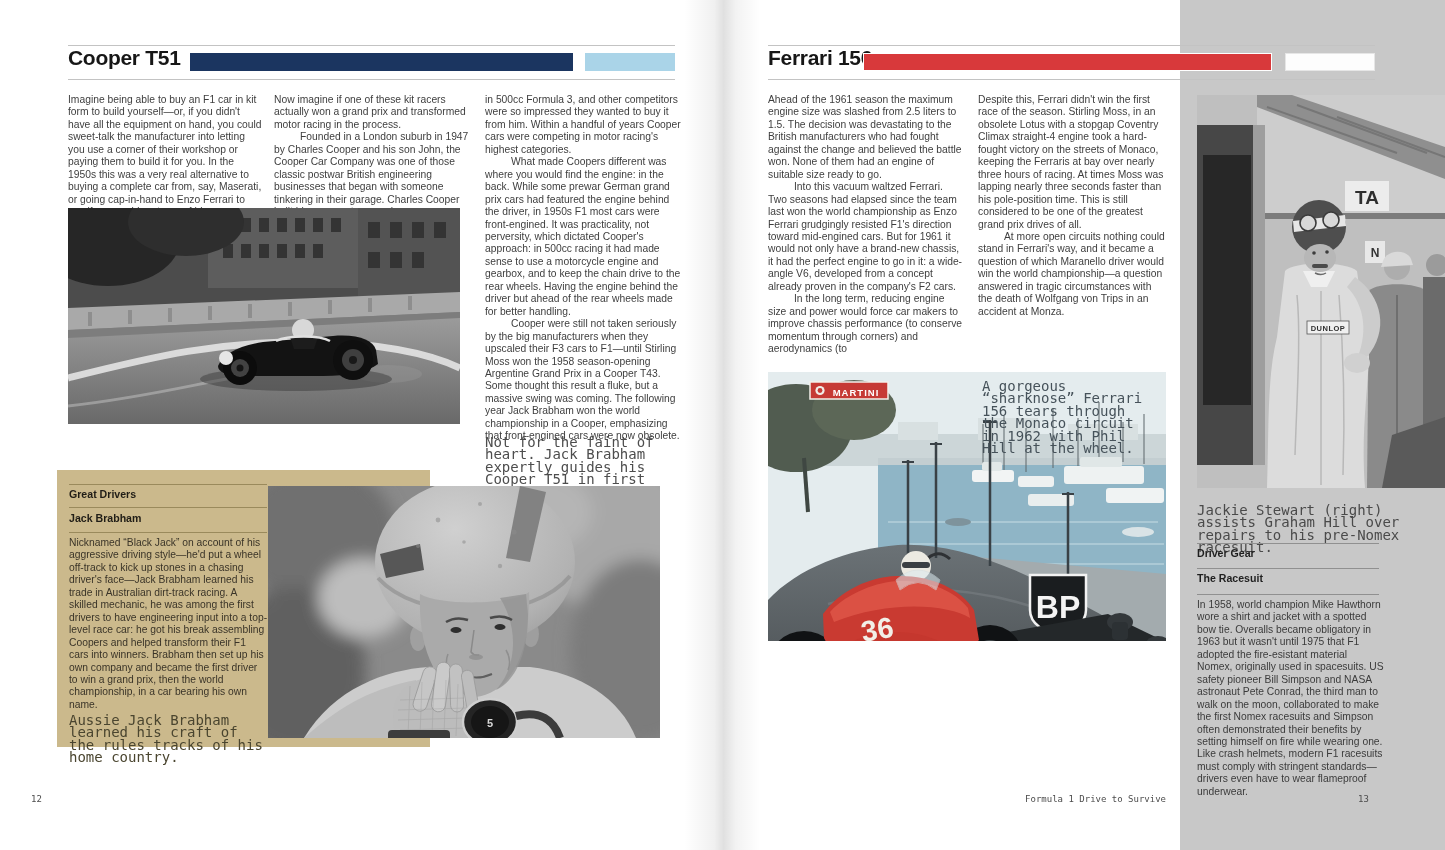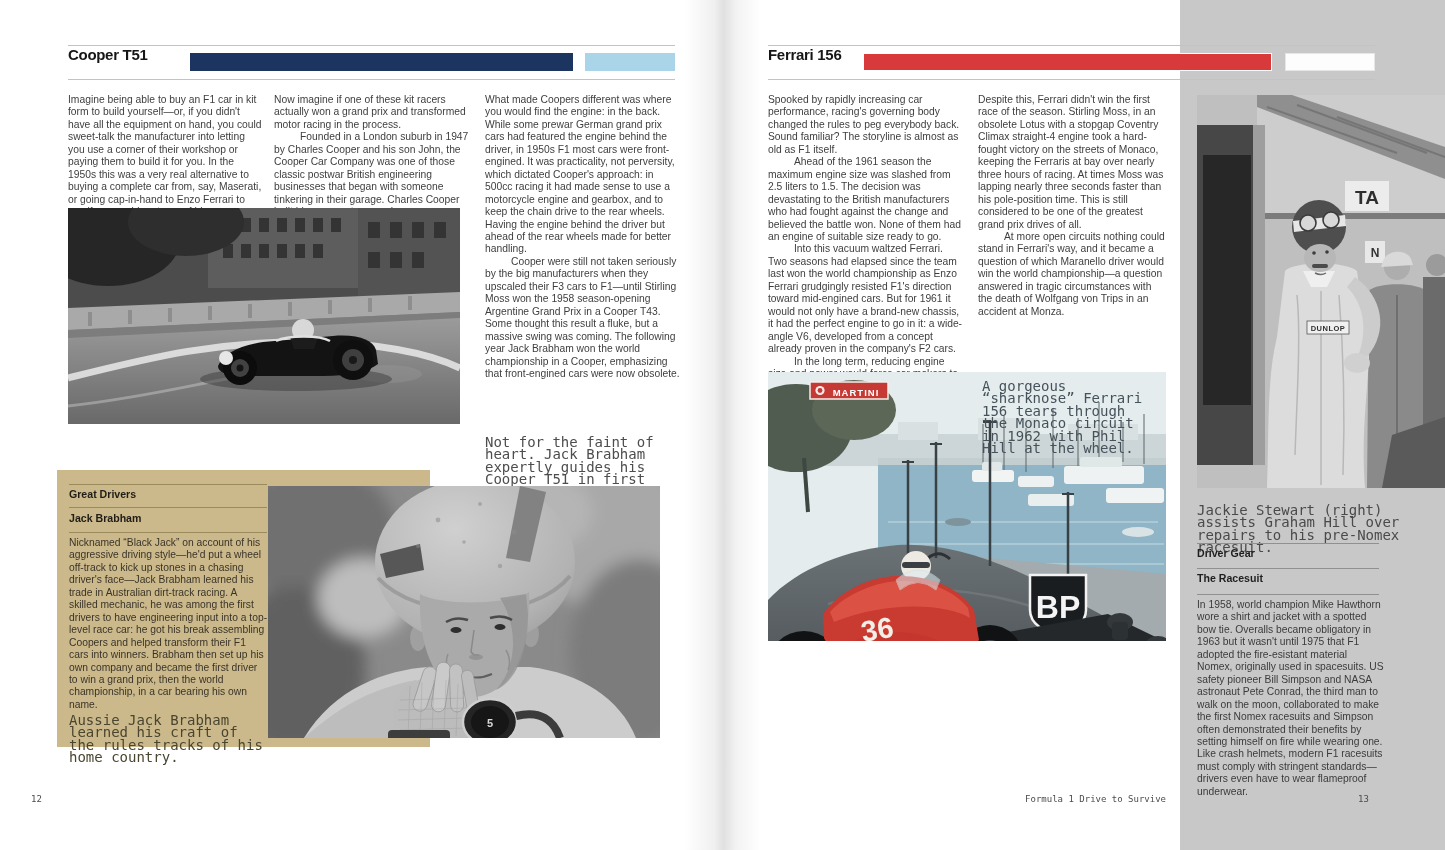--- a/index.html
+++ b/index.html
@@ -6,21 +6,21 @@
   html, body { width: 1445px; height: 850px; }
   body {
     position: relative;
     background: #ffffff;
     font-family: "Liberation Sans", sans-serif;
     color: #3e3e3e;
     overflow: hidden;
   }
   .rule { position: absolute; height: 1px; background: #c3c3c3; }
   .title {
-    position: absolute; top: 46px; font-size: 15px; font-weight: 700;
+    position: absolute; top: 46px; font-size: 21px; font-weight: 700;
     color: #161616; letter-spacing: -0.3px; white-space: nowrap;
   }
   .bar { position: absolute; top: 53px; height: 18px; }
   .bar-navy  { left: 190px; width: 383px; background: #1b3560; }
   .bar-lblue { left: 585px; width: 90px;  background: #aad4e8; }
   .bar-red   { left: 863px; width: 409px; background: #d8393b; border: 1px solid #ffffff; }
   .bar-white { left: 1285px; width: 90px; background: #fdfdfd; border: 1px solid #e6e6e6; }
   .col {
     position: absolute; top: 94px; width: 196px;
     font-size: 10.3px; line-height: 12.45px; color: #3e3e3e;
@@ -61,20 +61,21 @@
 <div class="rule" style="left:68px; top:79px; width:607px;"></div>
 
 <div class="col" style="left:68px;">
   <p>Imagine being able to buy an F1 car in kit form to build yourself—or, if you didn't have all the equipment on hand, you could sweet-talk the manufacturer into letting you use a corner of their workshop or paying them to build it for you. In the 1950s this was a very real alternative to buying a complete car from, say, Maserati, or going cap-in-hand to Enzo Ferrari to see if you could rent one of his cars.</p>
 </div>
 <div class="col" style="left:274px;">
   <p>Now imagine if one of these kit racers actually won a grand prix and transformed motor racing in the process.</p>
   <p>Founded in a London suburb in 1947 by Charles Cooper and his son John, the Cooper Car Company was one of those classic postwar British engineering businesses that began with someone tinkering in their garage. Charles Cooper built his own car to go racing</p>
 </div>
 <div class="col" style="left:485px;">
+  <p>in 500cc Formula 3, and other competitors were so impressed they wanted to buy it from him. Within a handful of years Cooper cars were competing in motor racing's highest categories.</p>
   <p>What made Coopers different was where you would find the engine: in the back. While some prewar German grand prix cars had featured the engine behind the driver, in 1950s F1 most cars were front-engined. It was practicality, not perversity, which dictated Cooper's approach: in 500cc racing it had made sense to use a motorcycle engine and gearbox, and to keep the chain drive to the rear wheels. Having the engine behind the driver but ahead of the rear wheels made for better handling.</p>
   <p>Cooper were still not taken seriously by the big manufacturers when they upscaled their F3 cars to F1—until Stirling Moss won the 1958 season-opening Argentine Grand Prix in a Cooper T43. Some thought this result a fluke, but a massive swing was coming. The following year Jack Brabham won the world championship in a Cooper, emphasizing that front-engined cars were now obsolete.</p>
 </div>
 
 <div class="mono" style="left:485px; top:436px; width:204px;">Not for the faint of heart. Jack Brabham expertly guides his Cooper T51 in first position at the 1959 Monaco Grand Prix.</div>
 
 <div class="photo" style="left:68px; top:208px; width:392px; height:216px;">
 <svg width="392" height="216" viewBox="0 0 392 216">
   <defs>
     <linearGradient id="p1road" x1="0" y1="0" x2="0" y2="1">
@@ -227,21 +228,20 @@
 
 <div class="footer-mono" style="left:31px; top:794px;">12</div>
 
 <div class="rule" style="left:768px; top:45px; width:607px;"></div>
 <h1 class="title" style="left:768px;">Ferrari 156</h1>
 <div class="bar bar-red"></div>
 <div class="bar bar-white"></div>
 <div class="rule" style="left:768px; top:79px; width:607px;"></div>
 
 <div class="col" style="left:768px;">
-  <p>Spooked by rapidly increasing car performance, racing's governing body changed the rules to peg everybody back. Sound familiar? The storyline is almost as old as F1 itself.</p>
   <p>Ahead of the 1961 season the maximum engine size was slashed from 2.5 liters to 1.5. The decision was devastating to the British manufacturers who had fought against the change and believed the battle won. None of them had an engine of suitable size ready to go.</p>
   <p>Into this vacuum waltzed Ferrari. Two seasons had elapsed since the team last won the world championship as Enzo Ferrari grudgingly resisted F1's direction toward mid-engined cars. But for 1961 it would not only have a brand-new chassis, it had the perfect engine to go in it: a wide-angle V6, developed from a concept already proven in the company's F2 cars.</p>
   <p>In the long term, reducing engine size and power would force car makers to improve chassis performance (to conserve momentum through corners) and aerodynamics (to</p>
 </div>
 <div class="col" style="left:978px; width:190px;">
   <p>Despite this, Ferrari didn't win the first race of the season. Stirling Moss, in an obsolete Lotus with a stopgap Coventry Climax straight-4 engine took a hard-fought victory on the streets of Monaco, keeping the Ferraris at bay over nearly three hours of racing. At times Moss was lapping nearly three seconds faster than his pole-position time. This is still considered to be one of the greatest grand prix drives of all.</p>
   <p>At more open circuits nothing could stand in Ferrari's way, and it became a question of which Maranello driver would win the world championship—a question answered in tragic circumstances with the death of Wolfgang von Trips in an accident at Monza.</p>
 </div>
 
 <div class="photo" style="left:768px; top:372px; width:398px; height:269px;">

